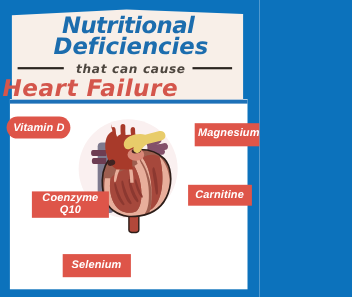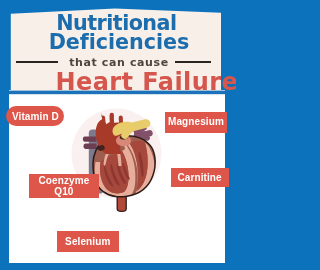--- a/index.html
+++ b/index.html
@@ -1,30 +1,30 @@
 <!DOCTYPE html>
 <html><head>
 <meta charset="utf-8">
 <style>
   html,body{margin:0;padding:0;}
   body{width:236px;height:270px;overflow:hidden;background:#0C72BC;
        font-family:"Liberation Sans",sans-serif;}
-  #root{position:relative;width:236px;height:270px;overflow:hidden;background:#ffffff;}
+  #root{position:relative;width:236px;height:270px;overflow:hidden;background:#ffffff;font-style:italic;}
   svg{display:block;}
   #bg{position:absolute;left:0;top:0;}
   #art{position:absolute;left:0;top:0;}
   .txt{position:absolute;white-space:nowrap;}
   #t1{left:-1.6px;top:10.7px;width:236px;text-align:center;color:#1C6DAE;
       font-family:"DejaVu Sans",sans-serif;font-size:20.7px;font-weight:bold;letter-spacing:-0.55px;}
   #t2{left:1px;top:30.3px;width:236px;text-align:center;color:#1C6DAE;
       font-family:"DejaVu Sans",sans-serif;font-size:20.7px;font-weight:bold;letter-spacing:-0.05px;}
   #t3{left:1px;top:56.3px;width:236px;text-align:center;color:#4d463f;
       font-family:"DejaVu Sans",sans-serif;font-size:11px;font-weight:bold;letter-spacing:0.62px;}
-  #t4{left:2.3px;top:67.5px;width:236px;text-align:right;color:#D4564C;
-      font-family:"DejaVu Sans",sans-serif;font-size:24px;font-weight:bold;letter-spacing:0.45px;}
+  #t4{left:2.3px;top:67.5px;width:236px;text-align:left;color:#D4564C;
+      font-family:"DejaVu Sans",sans-serif;font-size:21px;font-weight:bold;letter-spacing:0.45px;}
   .dash{position:absolute;height:2px;background:#2b2520;top:61px;}
   #dl{left:16px;width:42px;}
   #dr{left:175px;width:36px;}
 
   .badge{position:absolute;background:#DE5549;color:#fff;font-weight:bold;
          font-family:"Liberation Sans",sans-serif;font-size:10px;
          display:flex;align-items:center;justify-content:center;text-align:center;line-height:1.12;
          letter-spacing:0.1px;}
 </style>
 </head>
@@ -119,17 +119,17 @@
 </svg>
 
   <div class="txt" id="t1">Nutritional</div>
   <div class="txt" id="t2">Deficiencies</div>
   <div class="dash" id="dl"></div>
   <div class="txt" id="t3">that can cause</div>
   <div class="dash" id="dr"></div>
   <div class="txt" id="t4">Heart Failure</div>
 
   <div class="badge" style="left:6.4px;top:106.1px;width:58px;height:20px;border-radius:10px;">Vitamin D</div>
-  <div class="badge" style="left:165px;top:111.5px;width:62px;height:21px;">Magnesium</div>
+  <div class="badge" style="left:177px;top:111.5px;width:62px;height:21px;">Magnesium</div>
   <div class="badge" style="left:10.2px;top:174.2px;width:69.5px;height:23.5px;margin-left:19px;">Coenzyme Q10</div>
   <div class="badge" style="left:170.6px;top:168.1px;width:58px;height:18.5px;">Carnitine</div>
   <div class="badge" style="left:57px;top:230.7px;width:61.5px;height:21.3px;">Selenium</div>
 </div>
 
 </body></html>

